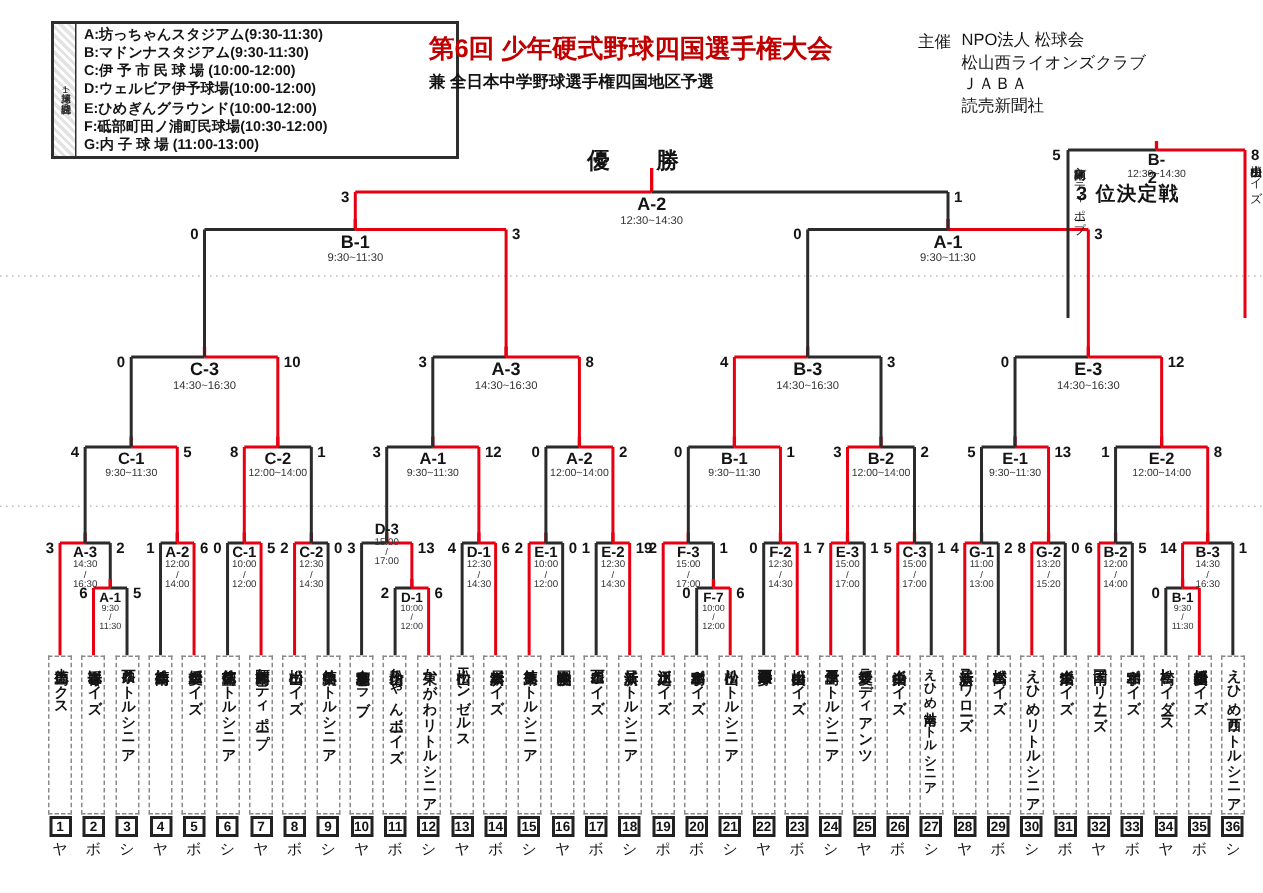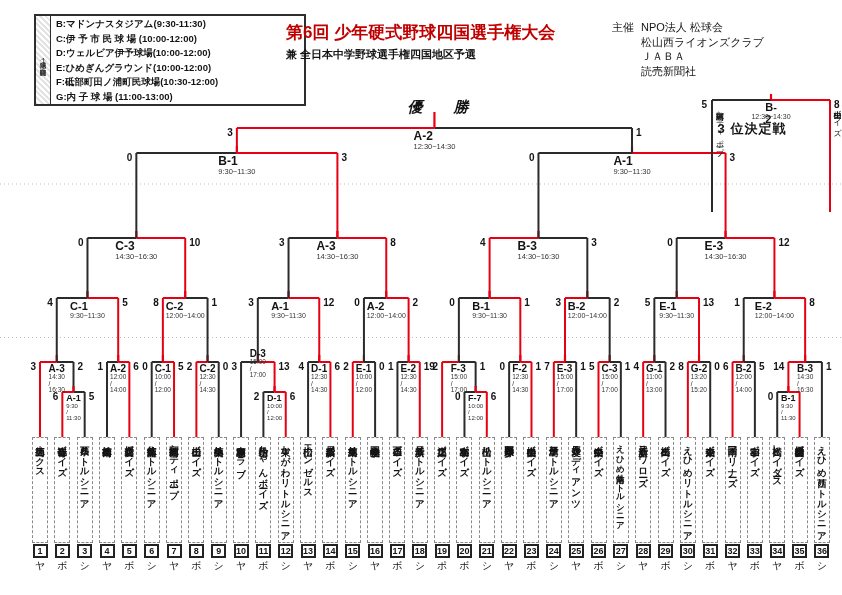--- a/index.html
+++ b/index.html
@@ -20,21 +20,21 @@
   .titleblk{position:absolute;left:286px;top:21px;width:326px;text-align:left;z-index:4}
   .title-main{font-size:17px;font-weight:bold;color:#c00000;white-space:nowrap}
   .title-sub{font-size:11px;font-weight:bold;margin-top:3px;color:#141414;white-space:nowrap}
   .sponsor{position:absolute;left:612px;top:20px;display:flex;font-size:11px;z-index:4}
   .sponsor-label{margin-right:7px}
   .sponsor-lines>div{line-height:14.5px;white-space:nowrap}
   
   .champ{position:absolute;top:98px;transform:translateX(-50%);font-size:15px;font-weight:bold;
          letter-spacing:8px;white-space:nowrap;z-index:4}
   
-  .mlabel{position:absolute;transform:translateX(-50%);text-align:left;white-space:nowrap;z-index:3}
+  .mlabel{position:absolute;transform:translateX(-50%);text-align:center;white-space:nowrap;z-index:3}
   .mlabel .nm{font-weight:bold}
   .mlabel .tm{color:#333}
   .mlabel.big .nm{font-size:12px;line-height:13px}
   .mlabel.big .tm{font-size:7.5px;line-height:8px}
   .mlabel.mid .nm{font-size:11px;line-height:12px}
   .mlabel.mid .tm{font-size:7px;line-height:7.5px}
   .mlabel.small .nm{font-size:10px;line-height:10px}
   .mlabel.small .tm{font-size:6.5px;line-height:6.5px}
   .mlabel.tiny .nm{font-size:9px;line-height:9px}
   .mlabel.tiny .tm{font-size:6px;line-height:6px}
@@ -62,20 +62,21 @@
             font-size:8px;height:112px;line-height:11px}
 </style>
 </head>
 <body>
 
 <div class="sheet">
 
   <div class="legend">
     <div class="legend-side">球場（第1試合時間）</div>
     <div class="legend-rows">
+      <div>A:坊っちゃんスタジアム(9:30-11:30)</div>
       <div>B:マドンナスタジアム(9:30-11:30)</div>
       <div>C:伊 予 市 民 球 場 (10:00-12:00)</div>
       <div>D:ウェルビア伊予球場(10:00-12:00)</div>
       <div>E:ひめぎんグラウンド(10:00-12:00)</div>
       <div>F:砥部町田ノ浦町民球場(10:30-12:00)</div>
       <div>G:内  子  球  場 (11:00-13:00)</div>
     </div>
   </div>
 
   <div class="titleblk">
@@ -86,21 +87,21 @@
   <div class="sponsor">
     <span class="sponsor-label">主催</span>
     <div class="sponsor-lines">
       <div>NPO法人 松球会</div>
       <div>松山西ライオンズクラブ</div>
       <div>ＪＡＢＡ</div>
       <div>読売新聞社</div>
     </div>
   </div>
 
-  <div class="champ" style="left: 442px; font-style: italic;">優　勝</div>
+  <div class="champ" style="left: 426px;">優　勝</div>
 
   <svg id="lines" width="842" height="595">
       <line x1="0" y1="184" x2="842" y2="184" stroke="#bbbbbb" stroke-width="1" stroke-dasharray="1 3"></line>
       <line x1="0" y1="337.5" x2="842" y2="337.5" stroke="#bbbbbb" stroke-width="1" stroke-dasharray="1 3"></line>
       <line x1="40" y1="362" x2="56.755" y2="362" stroke="#e60012" stroke-width="2"></line>
       <line x1="56.755" y1="362" x2="73.51" y2="362" stroke="#2b2b2b" stroke-width="2"></line>
       <line x1="40" y1="362" x2="40" y2="437" stroke="#e60012" stroke-width="2"></line>
       <line x1="73.51" y1="362" x2="73.51" y2="392" stroke="#2b2b2b" stroke-width="2"></line>
       <line x1="56.755" y1="355" x2="56.755" y2="362" stroke="#e60012" stroke-width="2.2"></line>
       <line x1="107.02" y1="362" x2="118.19" y2="362" stroke="#2b2b2b" stroke-width="2"></line>

